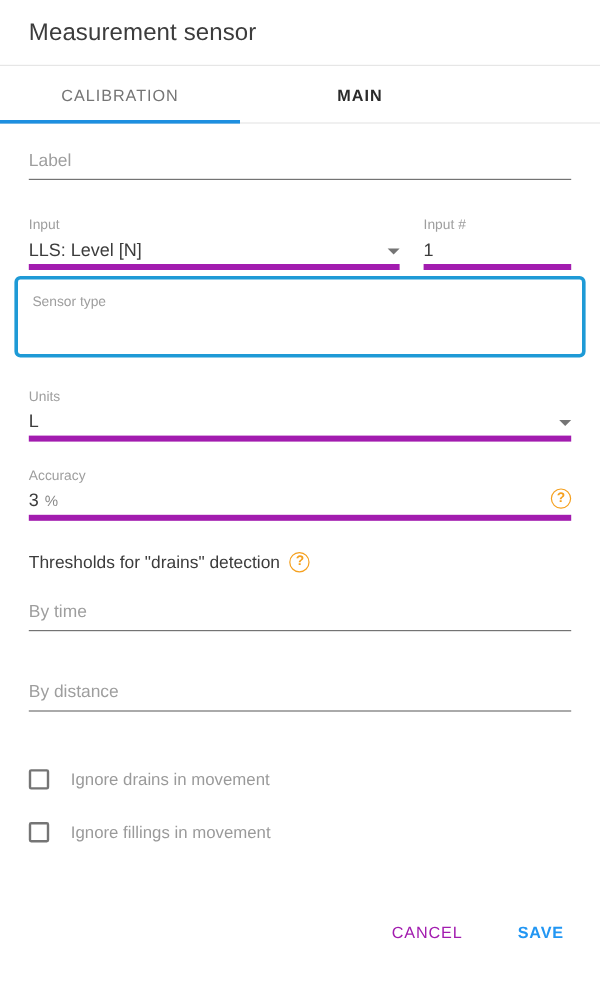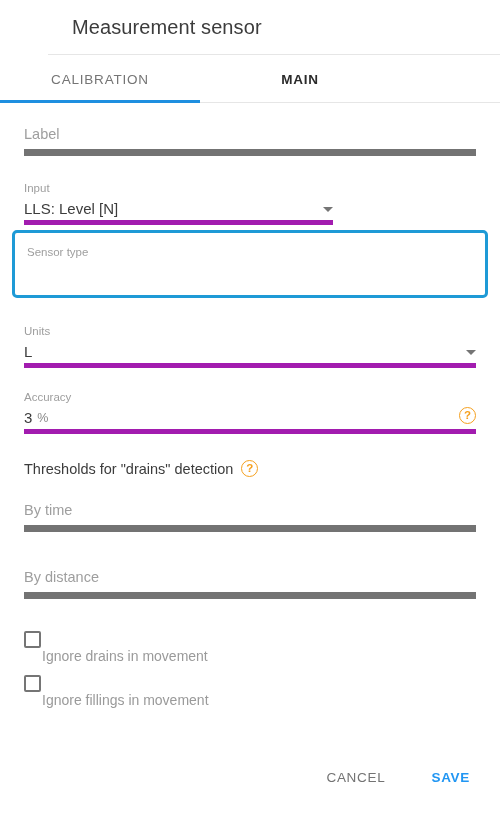--- a/index.html
+++ b/index.html
@@ -21,21 +21,20 @@
   }
 
   
   .dlg-header {
     height: 55px;
     flex: 0 0 55px;
     display: flex;
     align-items: center;
     padding: 16px 24px;
     border-bottom: 1px solid #e6e6e6;
-    margin-left: 48px;
   }
   .dlg-title {
     font-size: 20px;
     color: #3c3c3c;
     font-weight: normal;
     letter-spacing: .1px;
   }
 
   
   .tabs {
@@ -125,21 +124,21 @@
 
   
   .field-plain {
     position: relative;
     height: 52px;
     padding-top: 22px;
   }
   .field-plain .underline-input {
     width: 100%;
     border: none;
-    border-bottom: 7px solid #737373;
+    border-bottom: 1px solid #737373;
     outline: none;
     font-size: 14.5px;
     color: #3c3c3c;
     font-family: inherit;
     padding: 0 0 7px 0;
     background: transparent;
   }
   .field-plain .underline-input::placeholder { color: #9e9e9e; }
 
   
@@ -186,25 +185,24 @@
     flex: 0 0 auto;
     font-family: inherit;
   }
   .help-icon.inline { margin-left: 8px; }
   .help-icon.trailing { margin: 0 0 5px 8px; }
 
   
   .checks { margin-top: 32px; }
   .check-row {
     display: flex;
-    align-items: flex-start;
+    align-items: center;
     height: 36px;
     cursor: pointer;
     user-select: none;
-    flex-direction: column;
   }
   .checkbox {
     width: 17px;
     height: 17px;
     border: 2px solid #757575;
     border-radius: 2px;
     flex: 0 0 auto;
     background: #fff;
   }
   .check-label {
@@ -225,21 +223,21 @@
   }
   .btn {
     background: transparent;
     border: none;
     font-family: inherit;
     font-size: 13.5px;
     letter-spacing: .7px;
     cursor: pointer;
     padding: 8px 6px;
   }
-  .btn-cancel { color: #737373; }
+  .btn-cancel { color: #a21caf; }
   .btn-save   { color: #2196f3; font-weight: bold; }
 </style>
 </head>
 <body>
 
 <div class="dialog">
 
   <div class="dlg-header">
     <div class="dlg-title">Measurement sensor</div>
   </div>
@@ -260,20 +258,28 @@
       <div class="col-input">
         <div class="field">
           <div class="field-label">Input</div>
           <div class="field-value-row">
             <div class="field-value">LLS: Level [N]</div>
             <span class="caret"></span>
           </div>
         </div>
       </div>
       <div class="col-gap"></div>
+      <div class="col-num">
+        <div class="field">
+          <div class="field-label">Input #</div>
+          <div class="field-value-row">
+            <div class="field-value">1</div>
+          </div>
+        </div>
+      </div>
     </div>
 
     <div class="highlight-wrap">
       <div class="field">
         <div class="field-label">Sensor type</div>
       </div>
     </div>
 
     <div class="field">
       <div class="field-label">Units</div>

